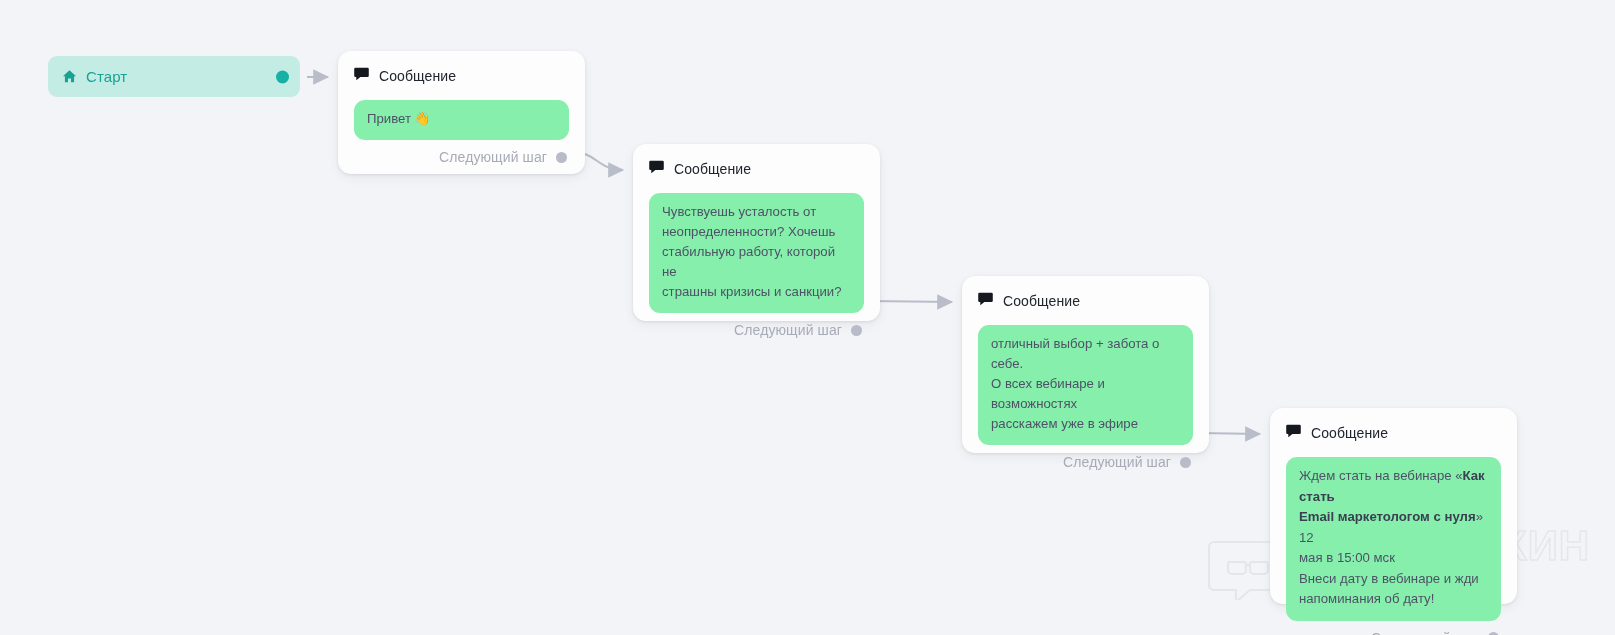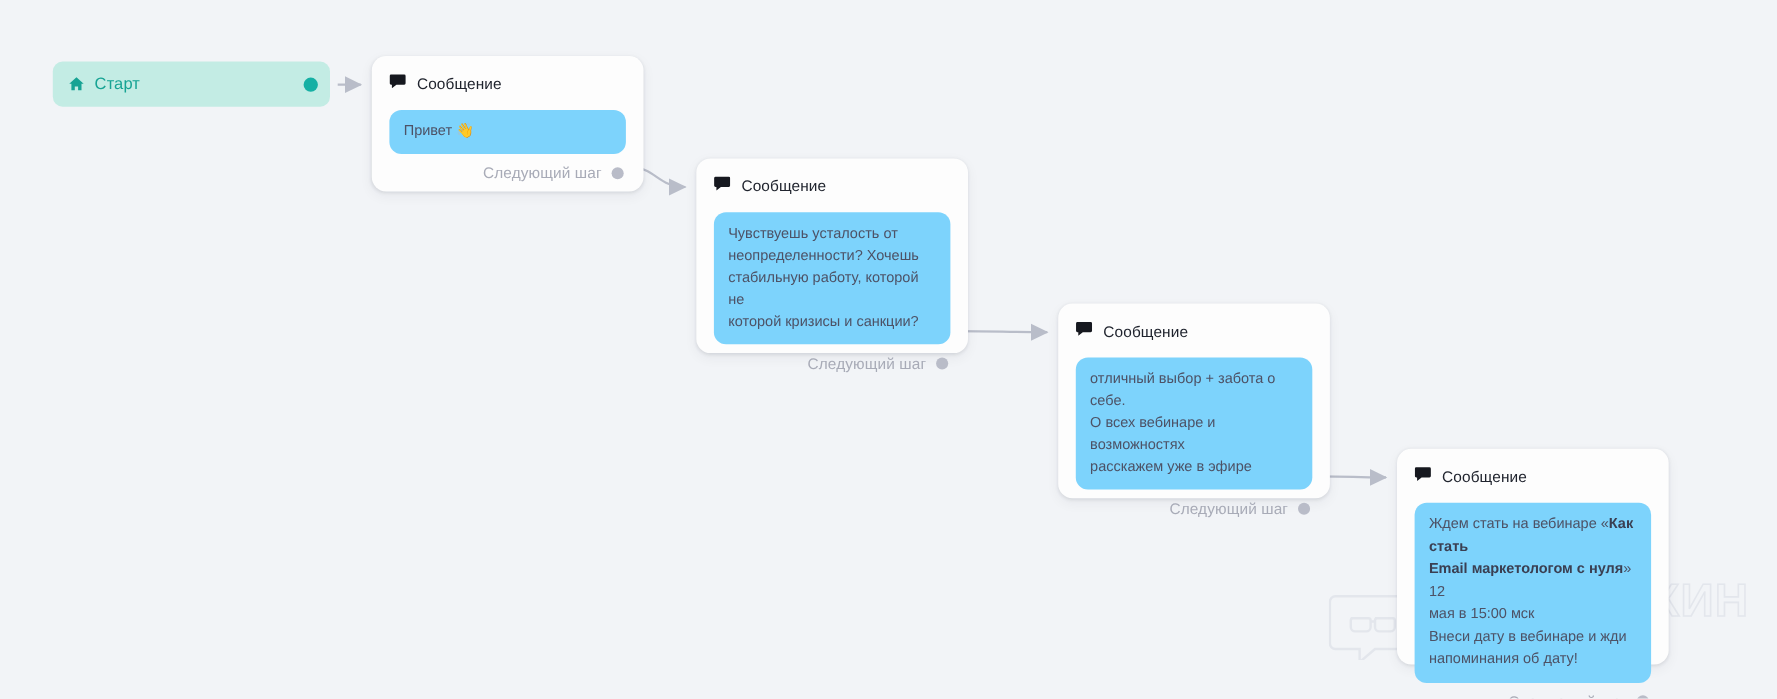--- a/index.html
+++ b/index.html
@@ -109,21 +109,21 @@
     height: 22px;
   }
   .node-title {
     font-size: 14px;
     color: #20242e;
     margin-left: 10px;
     letter-spacing: .1px;
   }
   .bubble {
     margin-top: 13px;
-    background: #7dd3fc;
+    background: #86efac;
     border-radius: 11px;
     padding: 9px 13px 11px 13px;
     font-size: 13.2px;
     line-height: 20px;
     color: #4d5266;
     box-sizing: border-box;
   }
   .bubble b { color: #3a3f52; font-weight: 700; }
   .bubble .ln { display: block; }
   .node-foot {
@@ -222,21 +222,21 @@
         <svg width="15" height="14" viewBox="0 0 16 15" fill="#16181f">
           <path d="M1.6 0.8 h12.8 a1.4 1.4 0 0 1 1.4 1.4 v7.1 a1.4 1.4 0 0 1 -1.4 1.4 h-7.6 l-4.4 3.5 v-3.5 h-0.8 a1.4 1.4 0 0 1 -1.4 -1.4 v-7.1 a1.4 1.4 0 0 1 1.4 -1.4 z"></path>
         </svg>
       </span>
       <span class="node-title">Сообщение</span>
     </div>
     <div class="bubble">
       <span class="ln">Чувствуешь усталость от</span>
       <span class="ln">неопределенности? Хочешь</span>
       <span class="ln">стабильную работу, которой не</span>
-      <span class="ln">которой кризисы и санкции?</span>
+      <span class="ln">страшны кризисы и санкции?</span>
     </div>
     <div class="node-foot">
       <span class="foot-label">Следующий шаг</span>
       <span class="foot-port"></span>
     </div>
   </div>
 
   <div class="node" id="node-3">
     <div class="node-head">
       <span>

